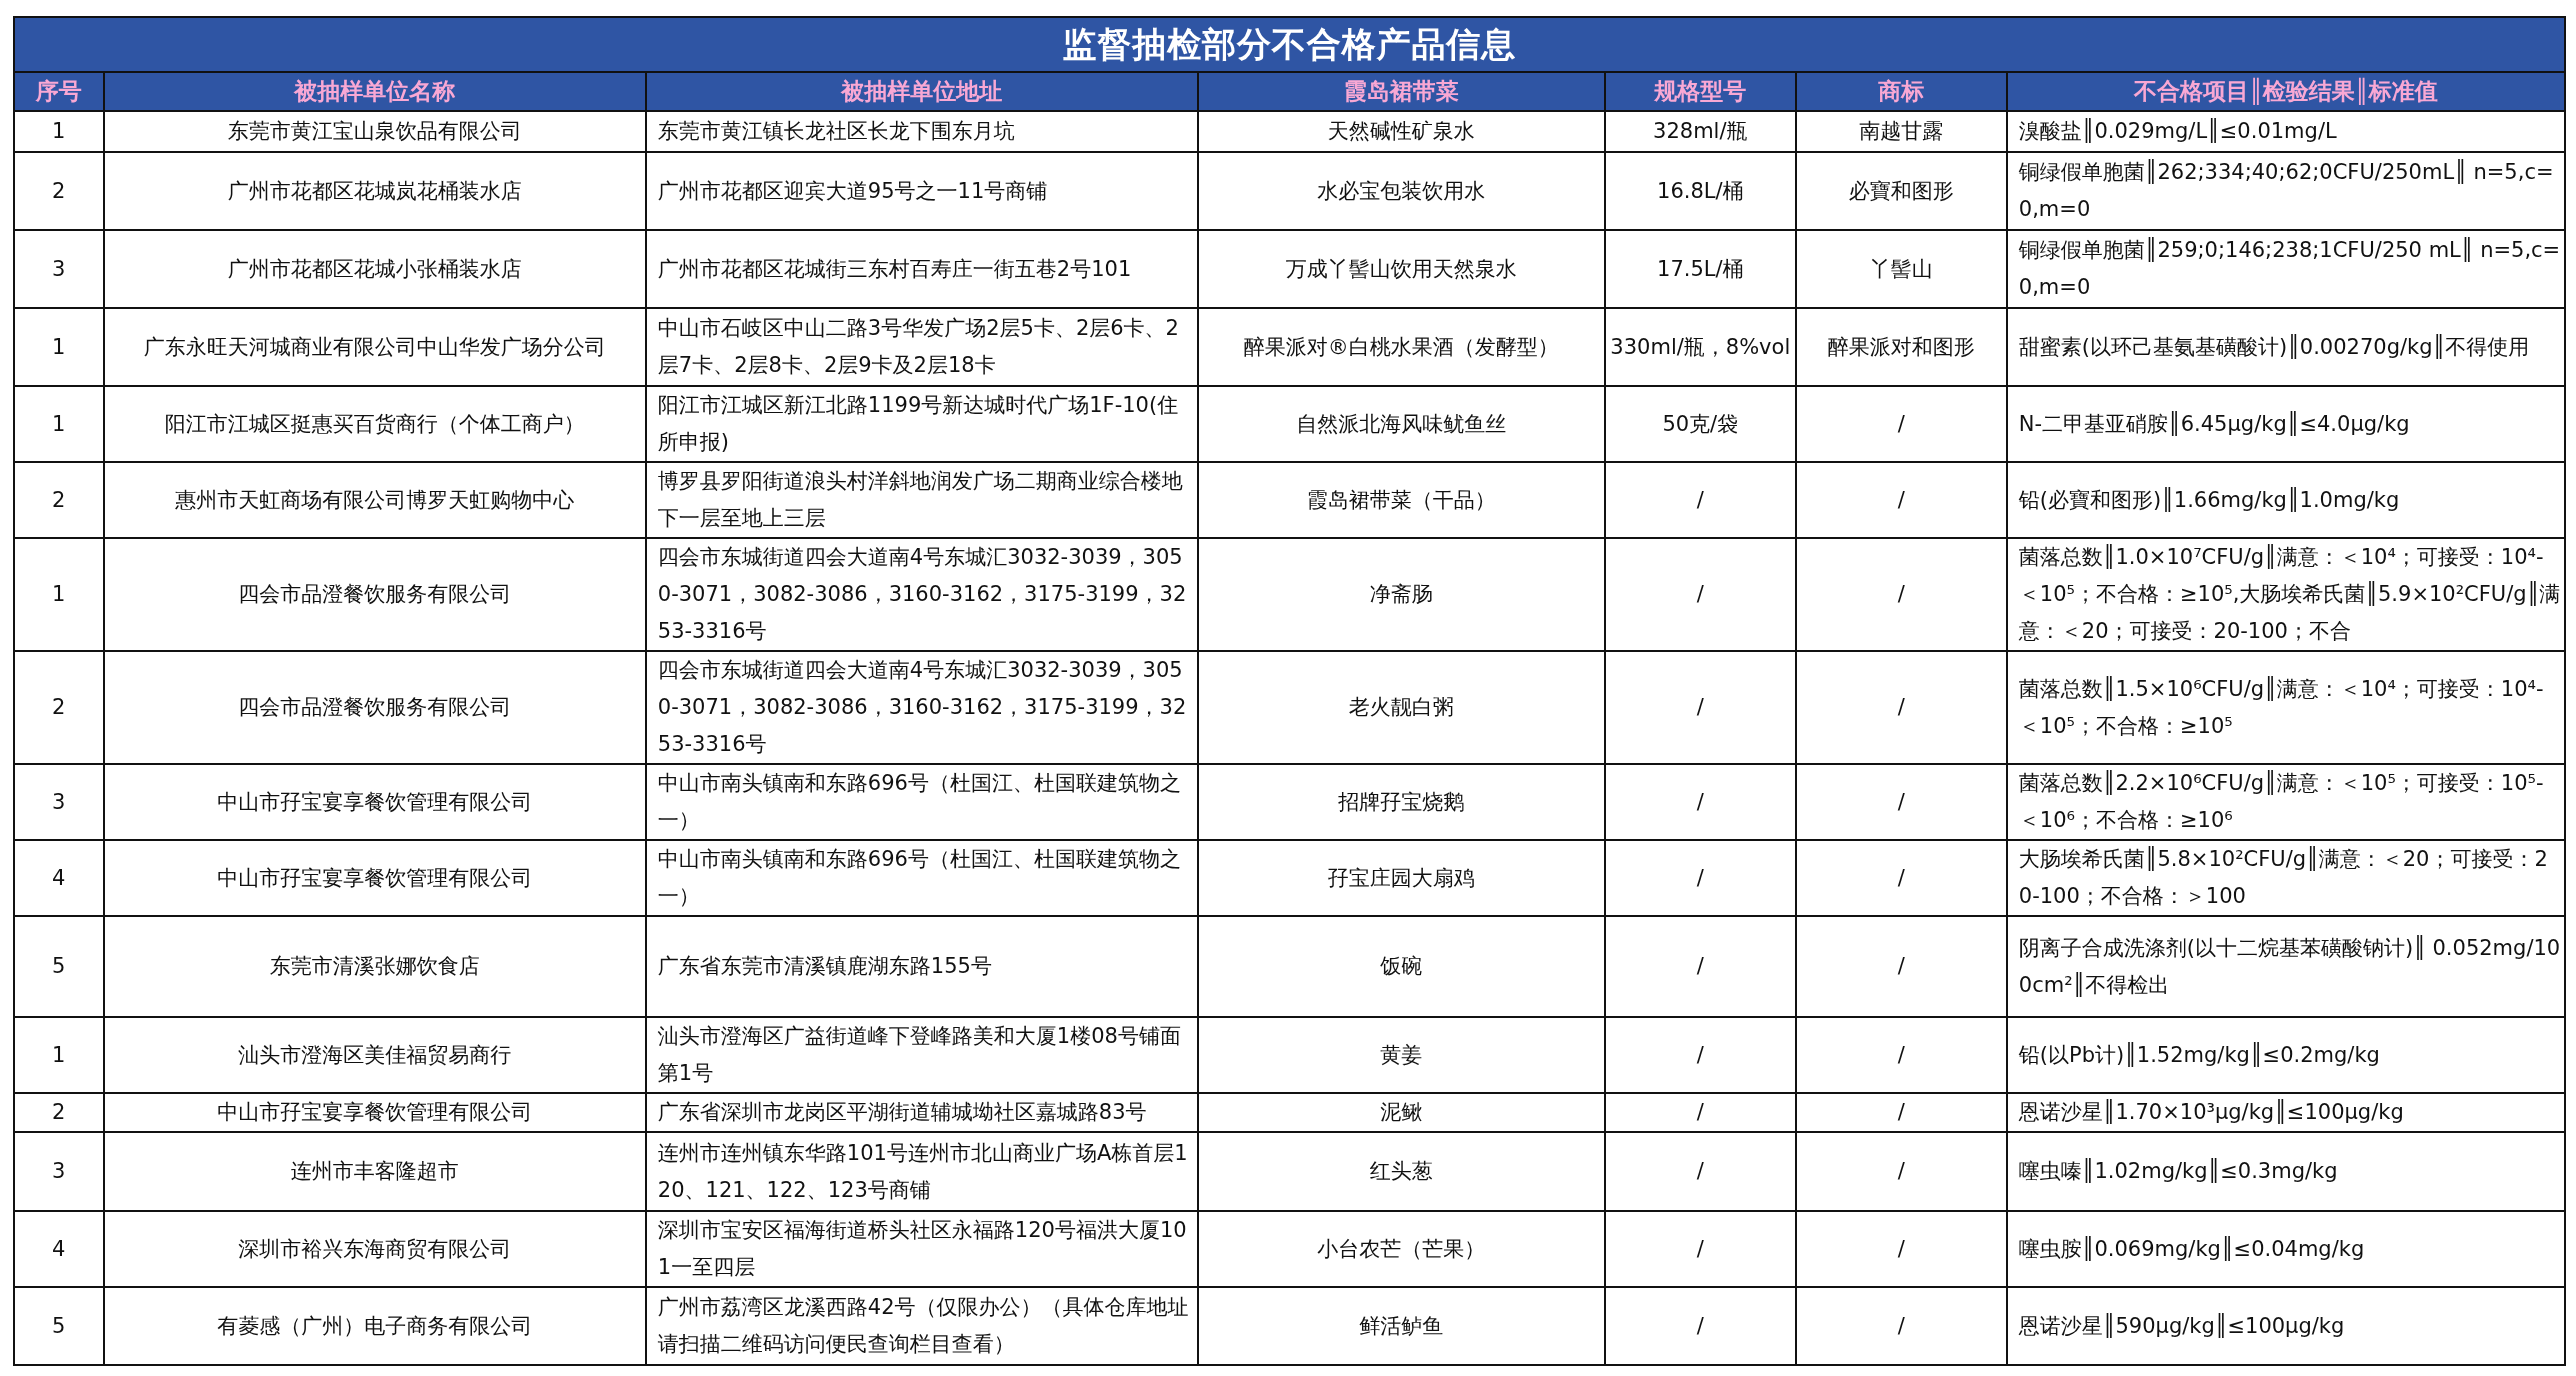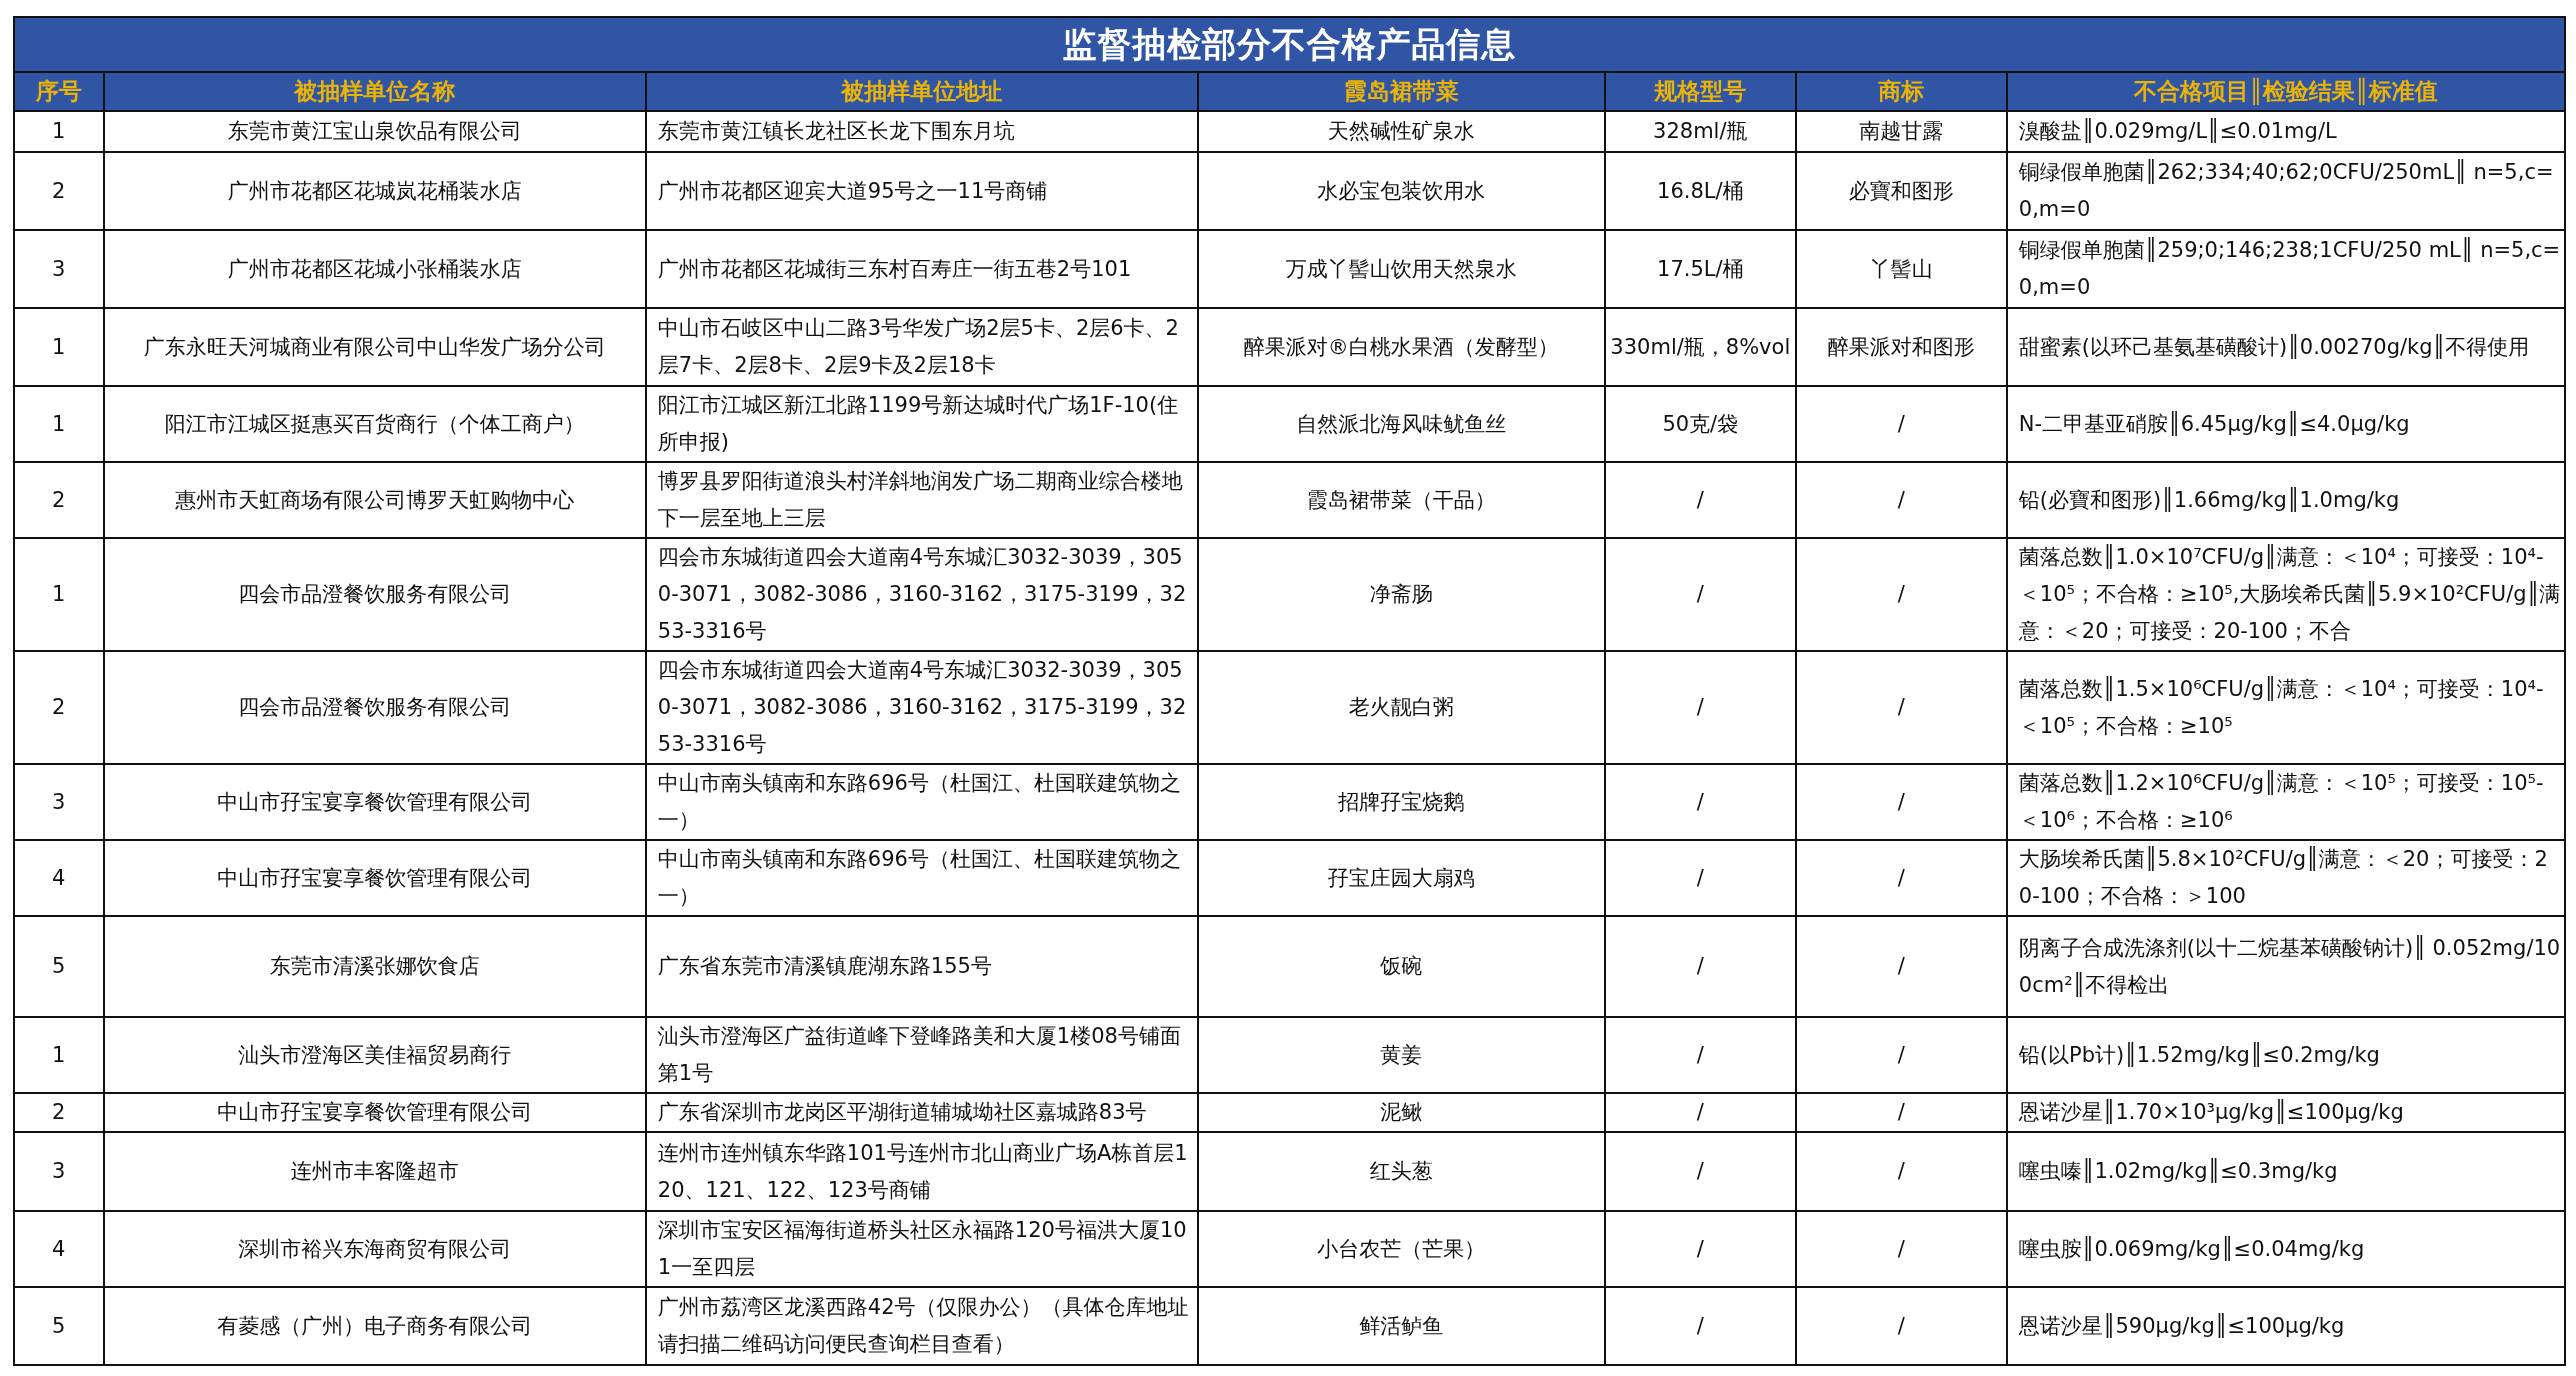--- a/index.html
+++ b/index.html
@@ -3,21 +3,21 @@
 <meta charset="utf-8">
 <style>
   html, body { margin: 0; padding: 0; background: #ffffff; }
   body { width: 2576px; height: 1377px; position: relative; overflow: hidden;
          font-family: "DejaVu Sans", "Liberation Sans", sans-serif; }
   #sheet { position: absolute; left: 12.8px; top: 16px; width: 2551px; }
   table { border-collapse: collapse; table-layout: fixed; width: 2551px; }
   td, th { border: 2.6px solid #111; padding: 0; color: #111; overflow: hidden; }
   .title-cell { background: #2F55A4; color: #fff; font-weight: bold; font-size: 34px;
                 text-align: center; height: 53px; letter-spacing: 0.9px; }
-  .head th { background: #2F55A4; color: #eab308; font-size: 23px; font-weight: bold;
+  .head th { background: #2F55A4; color: #f9a8d4; font-size: 23px; font-weight: bold;
              text-align: center; height: 37px; }
   td { font-size: 21px; line-height: 37px; background: #fff; }
   td.c { text-align: center; }
   td.l { text-align: left; padding-left: 11px; padding-right: 3.4px; }
   td .wrap { display: block; white-space: normal; word-break: break-all; }
 </style>
 </head>
 <body>
 
 <div id="sheet">
@@ -251,21 +251,21 @@
     <td class="c">
             <span class="wrap">招牌孖宝烧鹅</span>
           </td>
     <td class="c">
             <span class="wrap">/</span>
           </td>
     <td class="c">
             <span class="wrap">/</span>
           </td>
     <td class="l">
-            <span class="wrap">菌落总数║1.2×10⁶CFU/g║满意：＜10⁵；可接受：10⁵-＜10⁶；不合格：≥10⁶</span>
+            <span class="wrap">菌落总数║2.2×10⁶CFU/g║满意：＜10⁵；可接受：10⁵-＜10⁶；不合格：≥10⁶</span>
           </td>
   </tr>
 
   <tr style="height: 68px;">
     <td class="c">
             <span class="wrap">4</span>
           </td>
     <td class="c">
             <span class="wrap">中山市孖宝宴享餐饮管理有限公司</span>
           </td>

